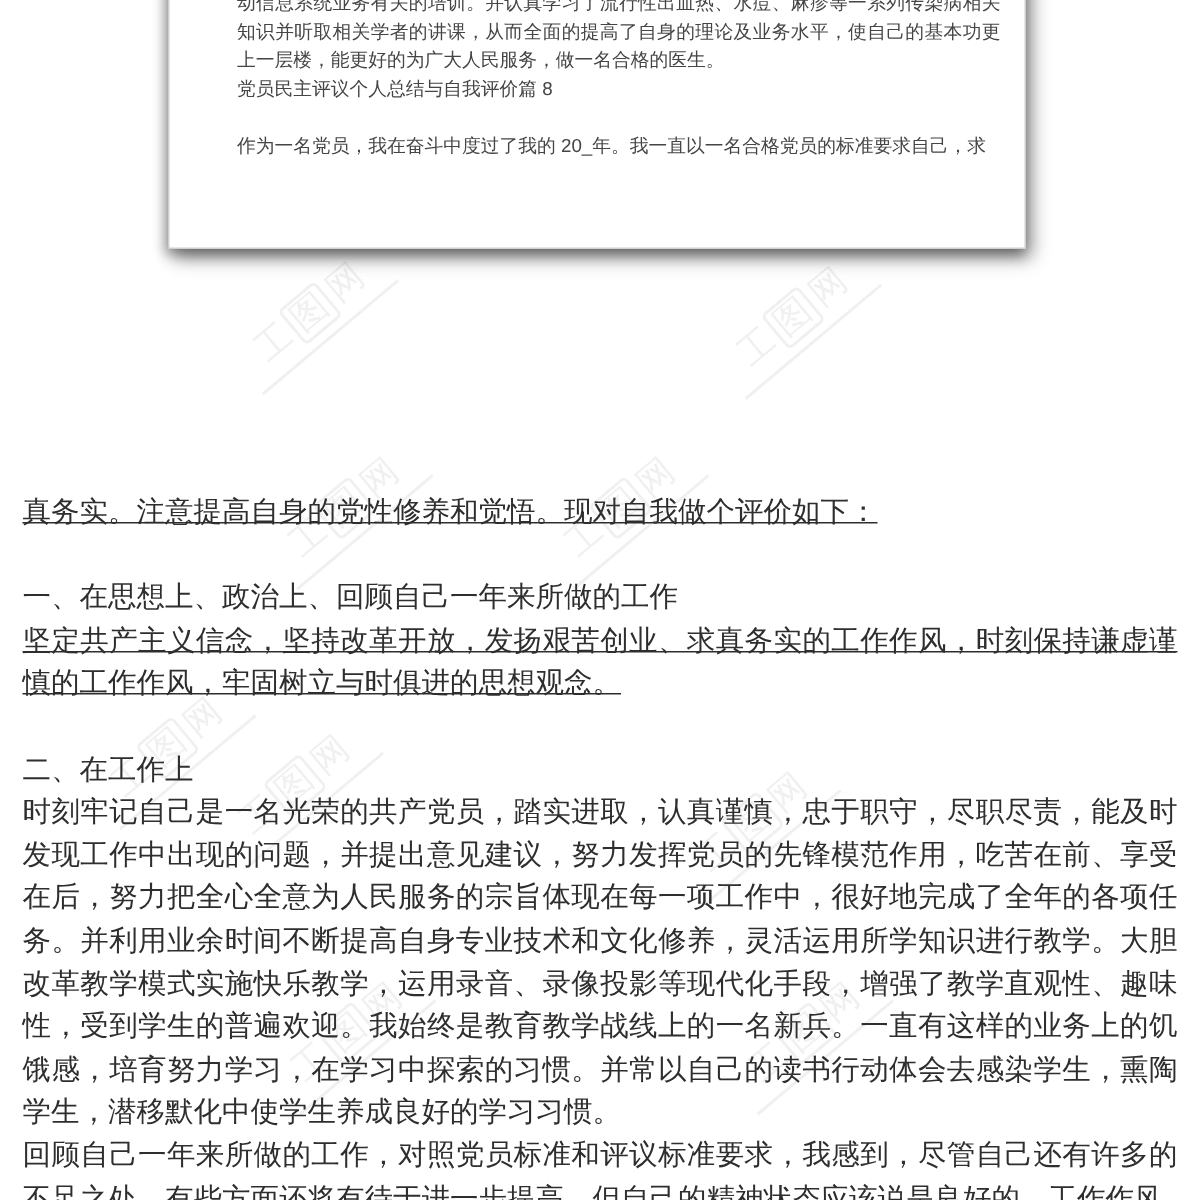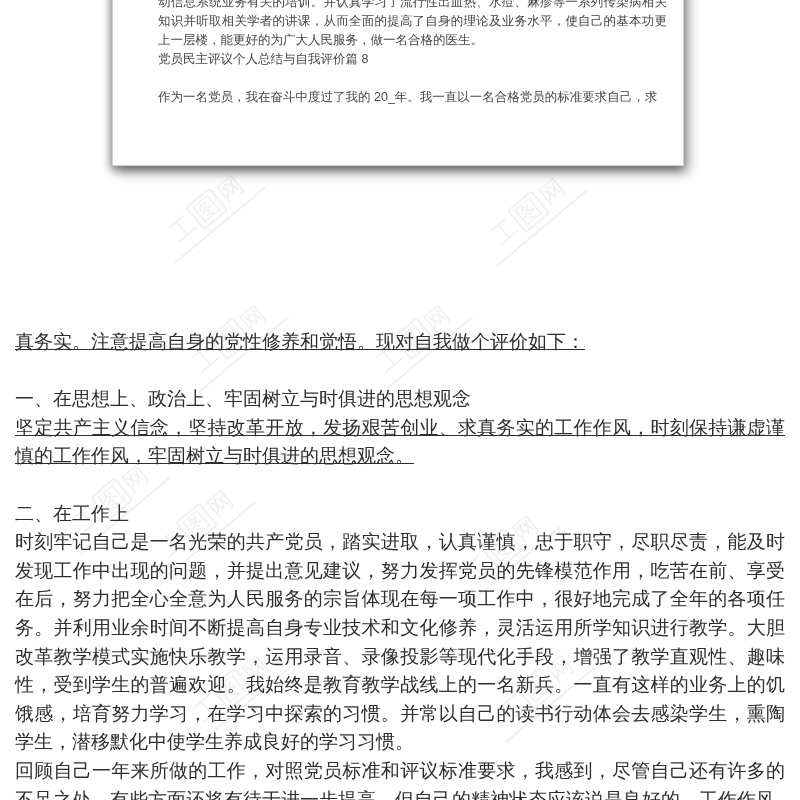--- a/index.html
+++ b/index.html
@@ -148,20 +148,20 @@
   <div class="preview-card">
     <div class="preview-text">
       <p>动信息系统业务有关的培训。并认真学习了流行性出血热、水痘、麻疹等一系列传染病相关知识并听取相关学者的讲课，从而全面的提高了自身的理论及业务水平，使自己的基本功更上一层楼，能更好的为广大人民服务，做一名合格的医生。</p>
       <p class="gap-after">党员民主评议个人总结与自我评价篇 8</p>
       <p>作为一名党员，我在奋斗中度过了我的 20_年。我一直以一名合格党员的标准要求自己，求</p>
     </div>
   </div>
 
   <div class="main-text">
     <p class="gap-after">真务实。注意提高自身的党性修养和觉悟。现对自我做个评价如下：</p>
-    <p>一、在思想上、政治上、牢固树立与时俱进的思想观念</p>
+    <p>一、在思想上、政治上、回顾自己一年来所做的工作</p>
     <p class="gap-after">坚定共产主义信念，坚持改革开放，发扬艰苦创业、求真务实的工作作风，时刻保持谦虚谨慎的工作作风，牢固树立与时俱进的思想观念。</p>
     <p>二、在工作上</p>
     <p>时刻牢记自己是一名光荣的共产党员，踏实进取，认真谨慎，忠于职守，尽职尽责，能及时发现工作中出现的问题，并提出意见建议，努力发挥党员的先锋模范作用，吃苦在前、享受在后，努力把全心全意为人民服务的宗旨体现在每一项工作中，很好地完成了全年的各项任务。并利用业余时间不断提高自身专业技术和文化修养，灵活运用所学知识进行教学。大胆改革教学模式实施快乐教学，运用录音、录像投影等现代化手段，增强了教学直观性、趣味性，受到学生的普遍欢迎。我始终是教育教学战线上的一名新兵。一直有这样的业务上的饥饿感，培育努力学习，在学习中探索的习惯。并常以自己的读书行动体会去感染学生，熏陶学生，潜移默化中使学生养成良好的学习习惯。</p>
     <p>回顾自己一年来所做的工作，对照党员标准和评议标准要求，我感到，尽管自己还有许多的不足之处，有些方面还将有待于进一步提高，但自己的精神状态应该说是良好的，工作作风</p>
   </div>
 
 </div>
 
 </body></html>

